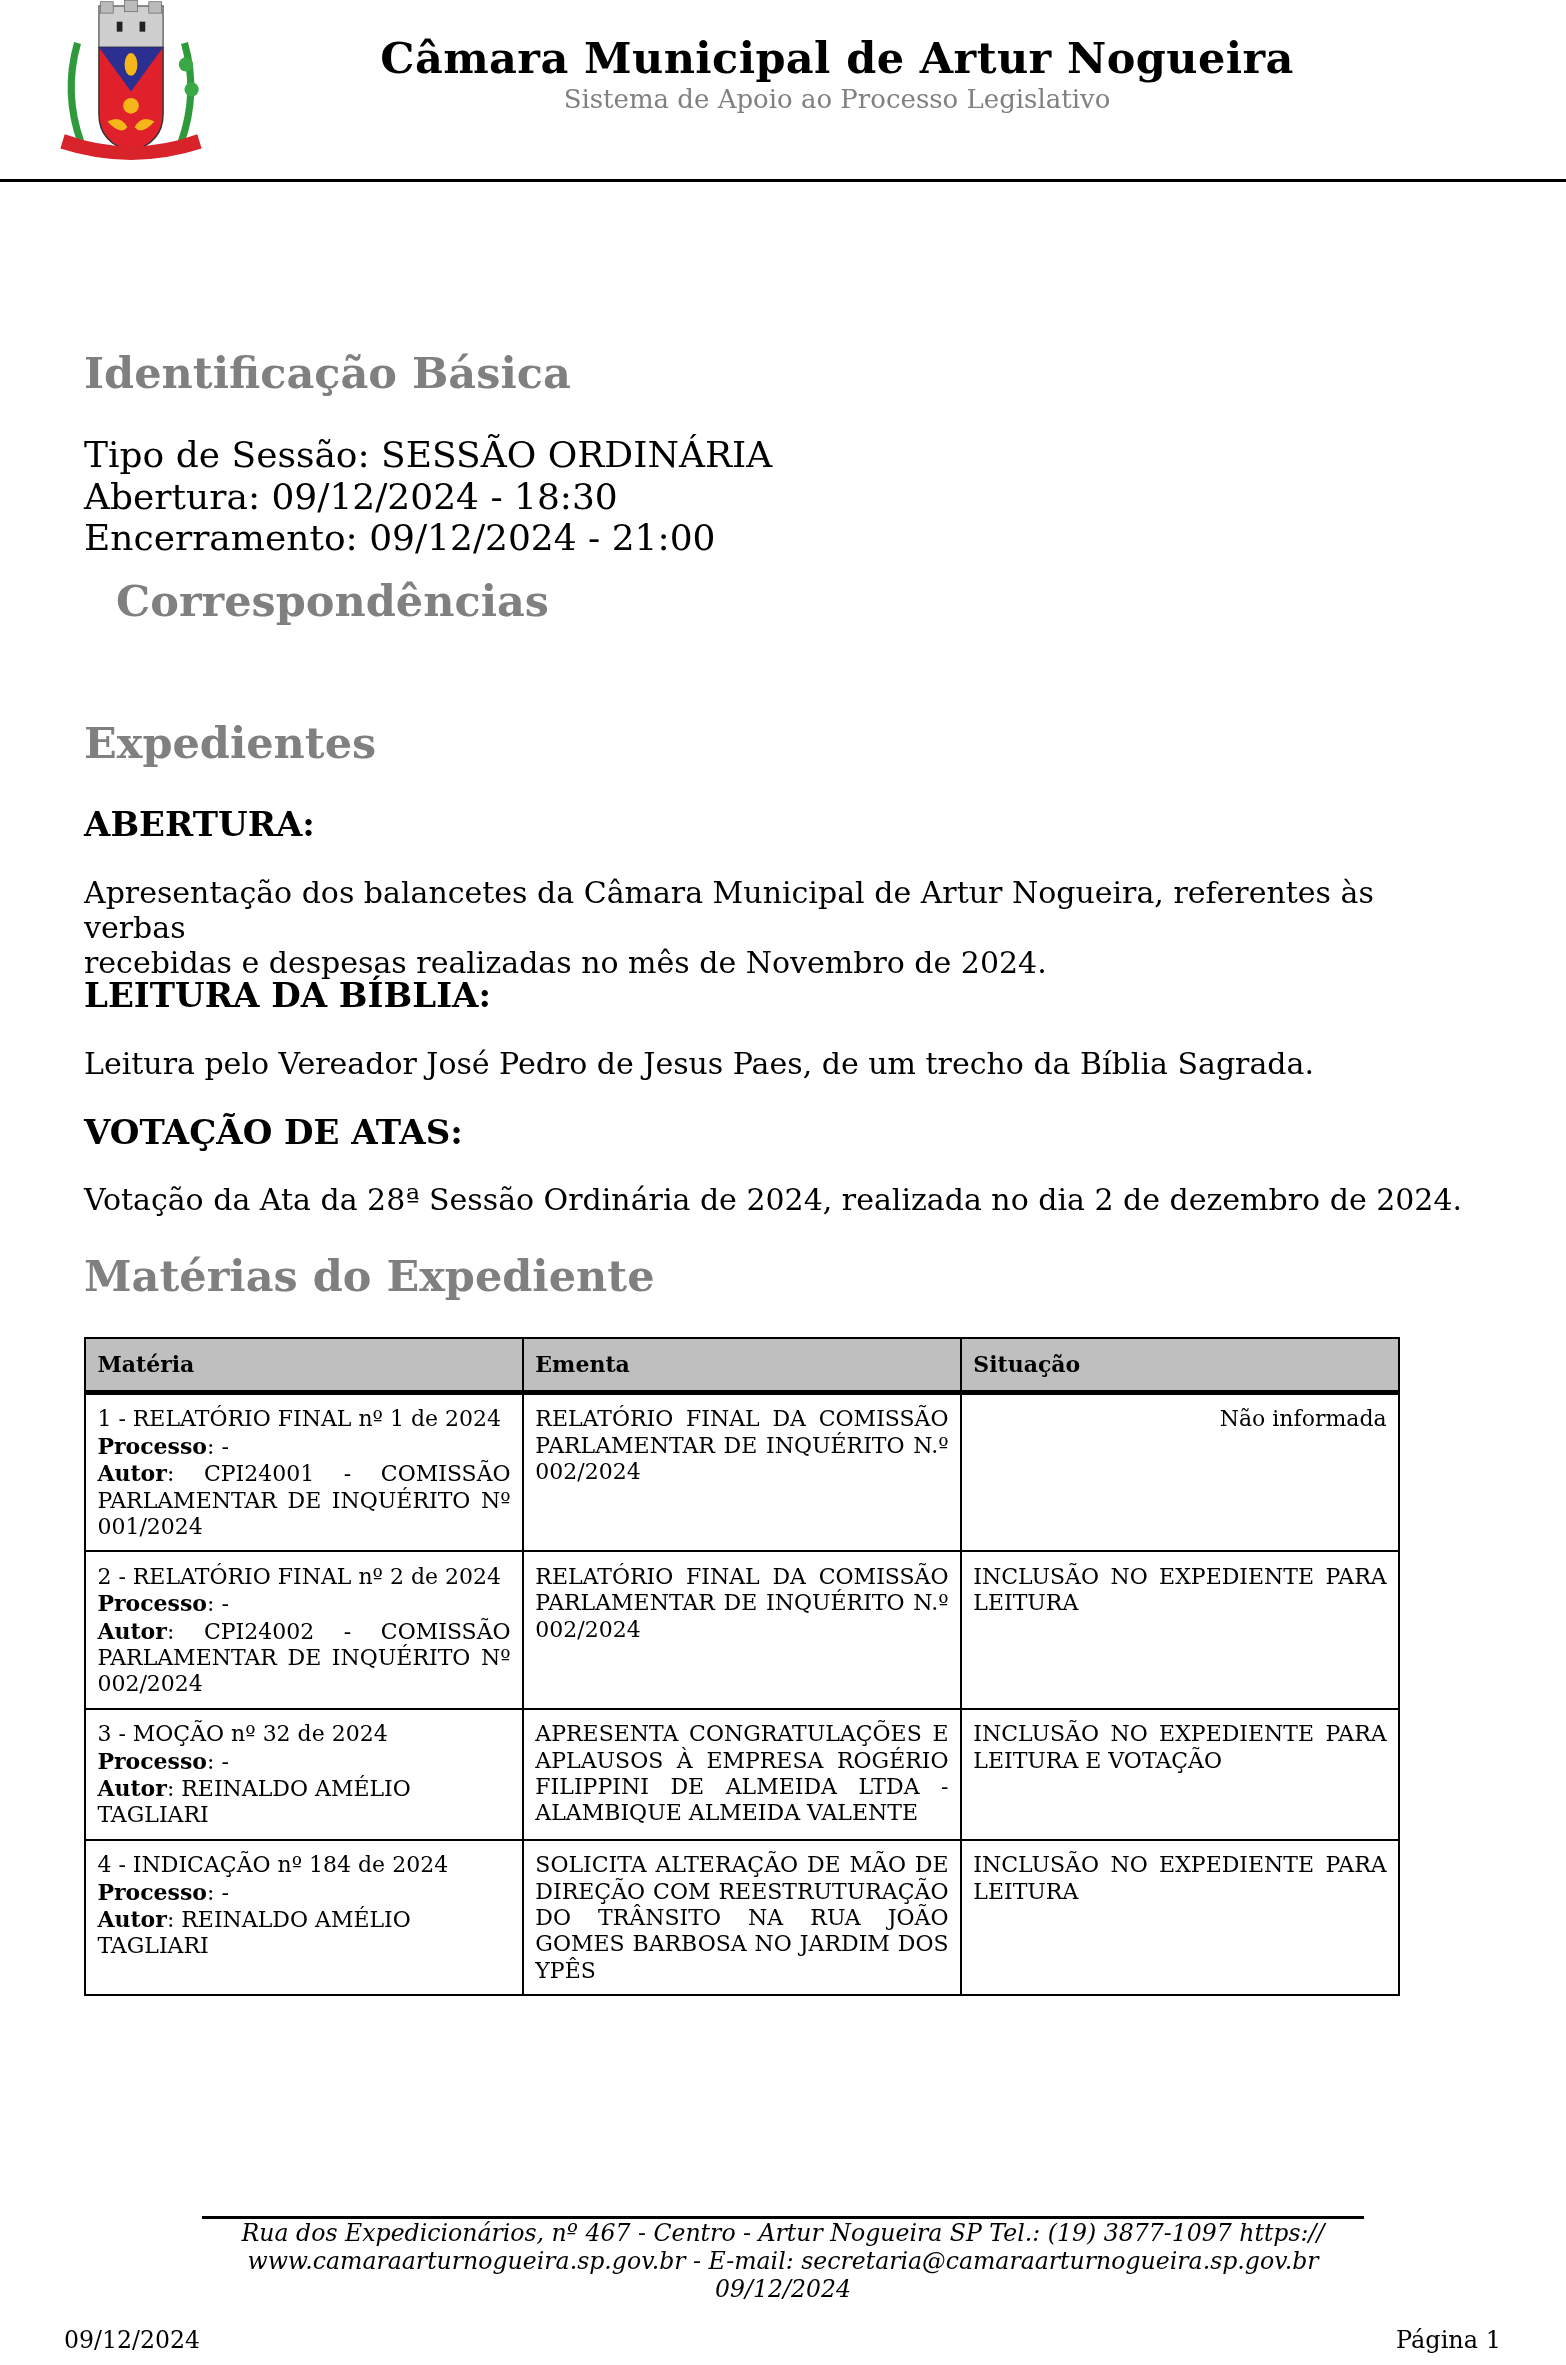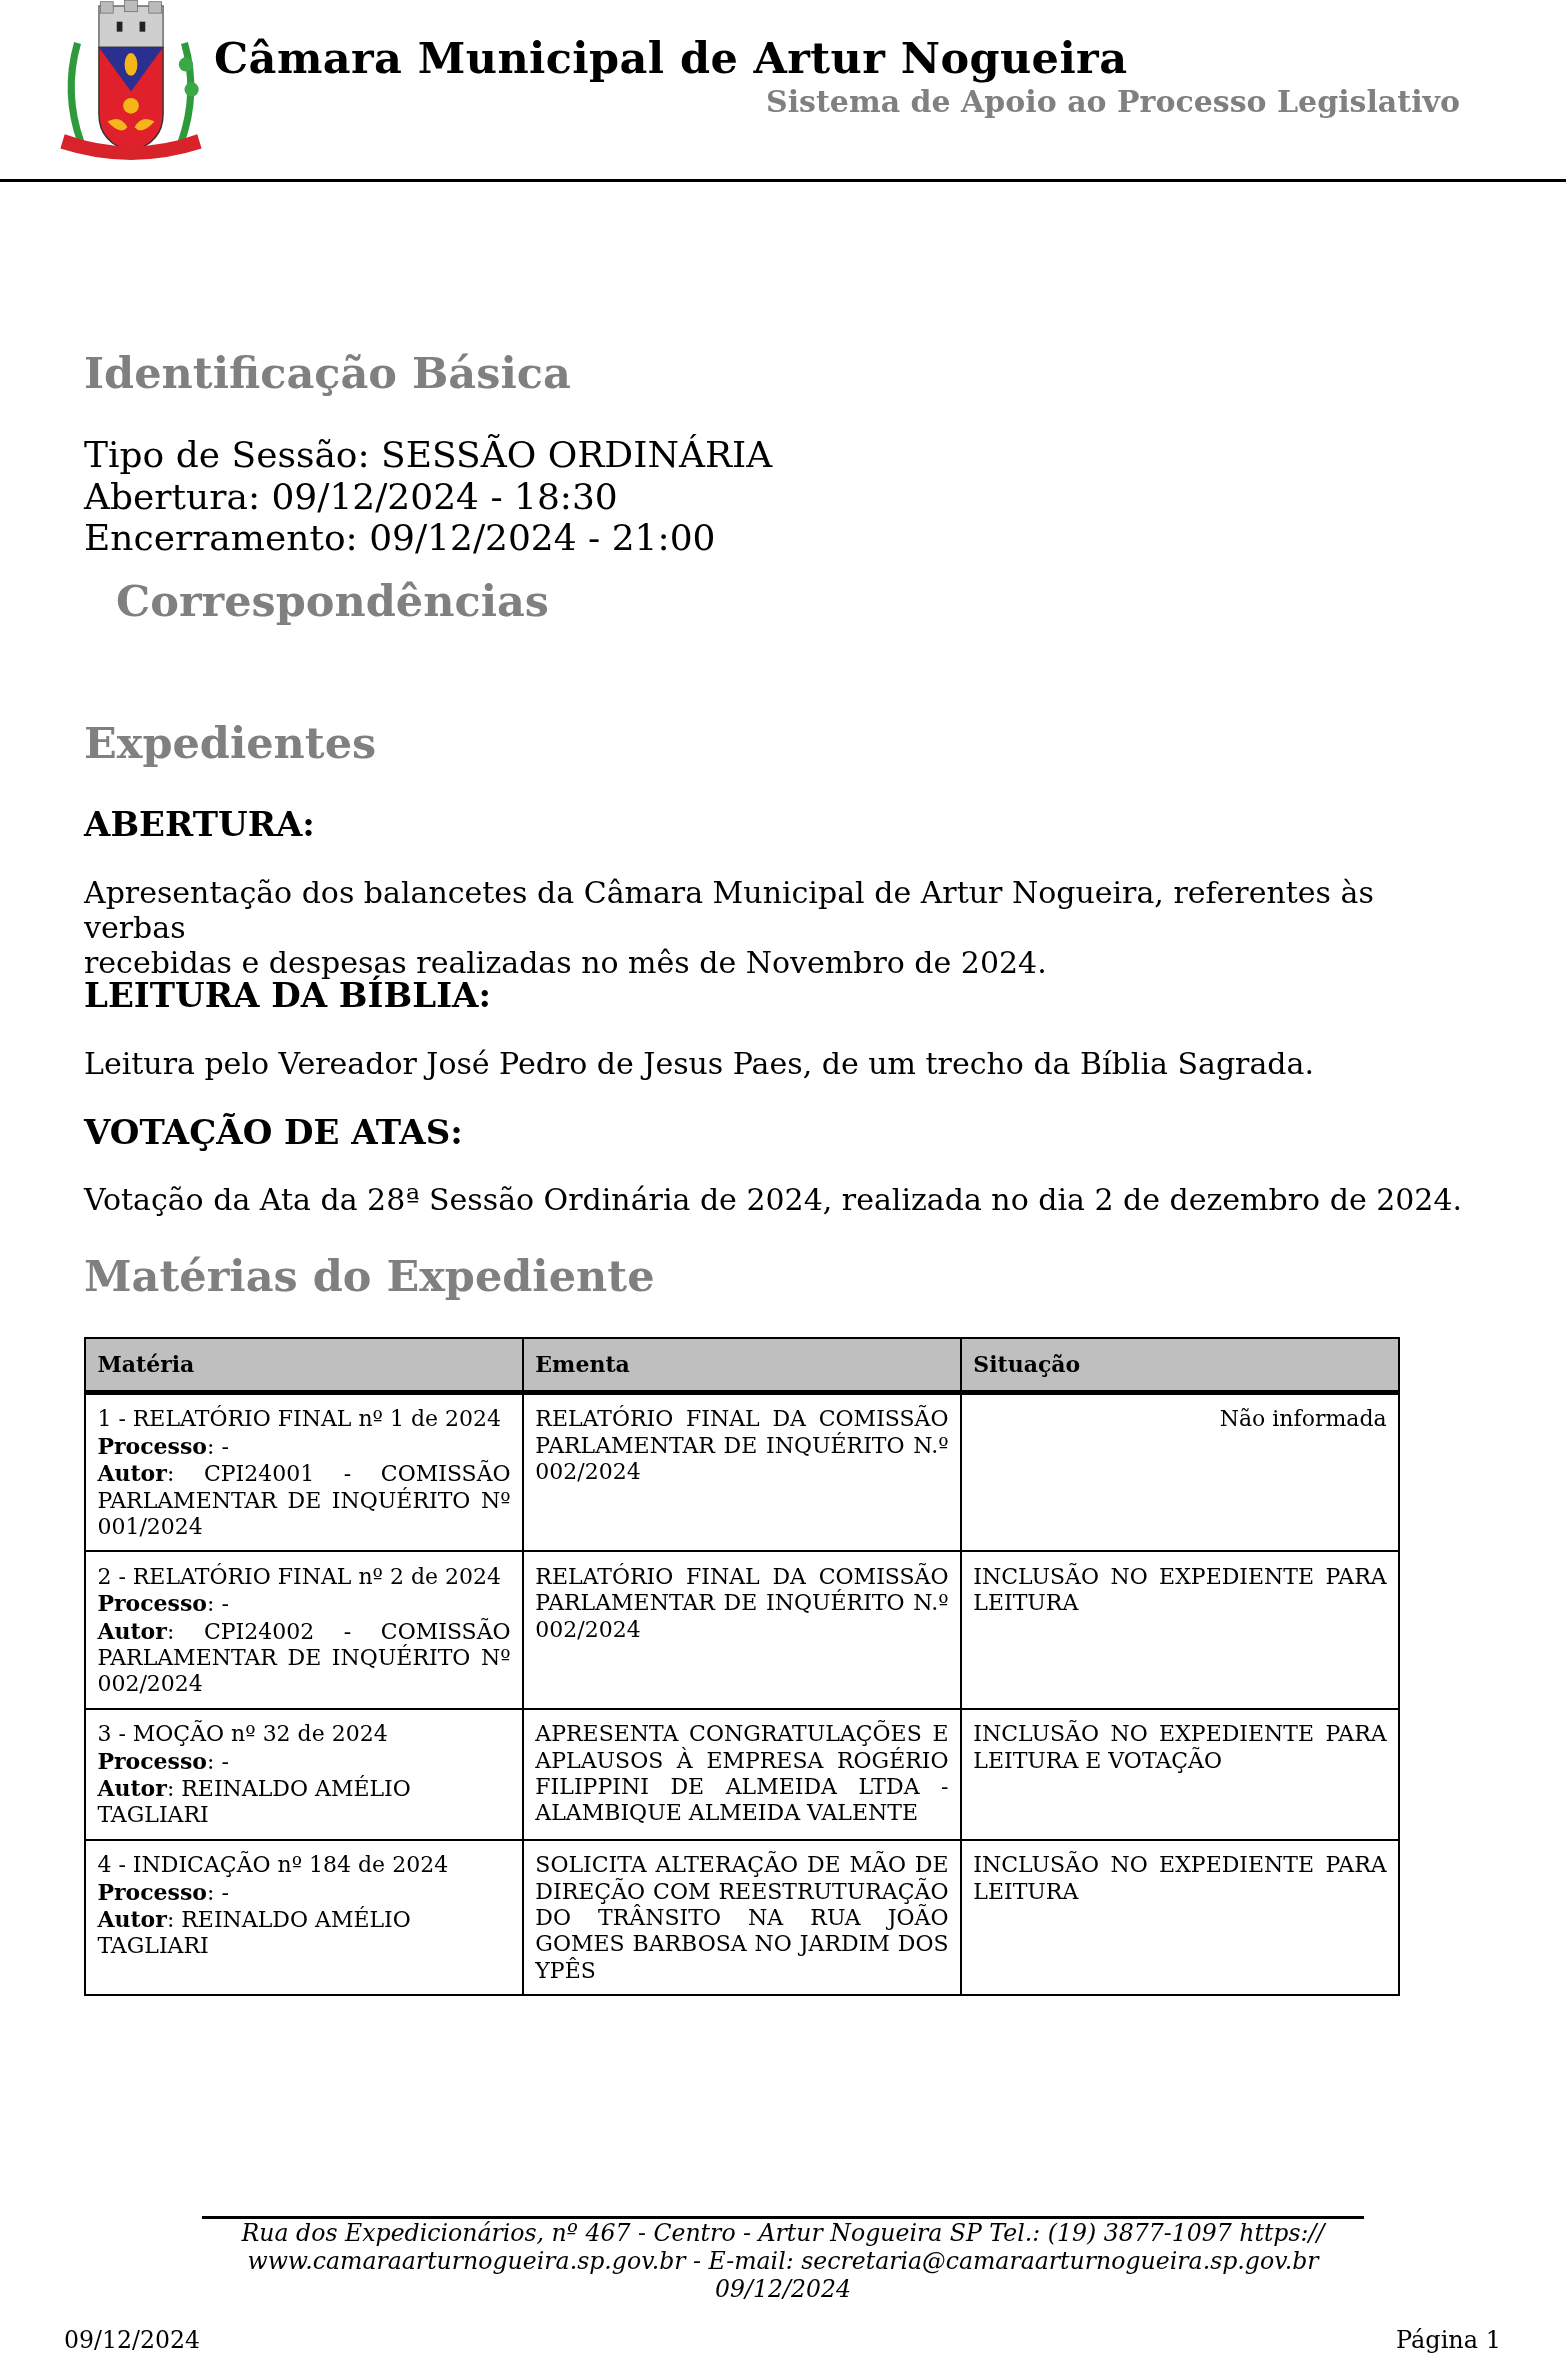--- a/index.html
+++ b/index.html
@@ -4,26 +4,26 @@
 <style>
   html, body { margin: 0; padding: 0; background: #ffffff; }
   body {
     width: 1567px; height: 2366px; position: relative; overflow: hidden;
     font-family: "DejaVu Serif", serif; color: #000;
   }
   .abs { position: absolute; }
   
   #crest { left: 49px; top: 0px; width: 164px; height: 166px; }
   #org-title {
-    left: 214px; width: 1246px; top: 33px; text-align: left;
+    left: 214px; width: 1246px; top: 33px; text-align: center;
     font-size: 43px; font-weight: bold; letter-spacing: 0.4px;
   }
   #org-subtitle {
-    left: 214px; width: 1246px; top: 84px; text-align: right;
-    font-size: 30px; font-weight: bold; color: #808080;
+    left: 214px; width: 1246px; top: 84px; text-align: center;
+    font-size: 26px; font-weight: normal; color: #808080;
   }
   #header-rule { left: 0; width: 1567px; top: 179px; height: 2.9px; background: #000; }
   #doc-title {
     left: 71px; width: 1424px; top: 190px; text-align: center;
     font-size: 33px; font-weight: bold; line-height: 39px;
   }
   .section-h {
     left: 84px; font-size: 43px; font-weight: bold; color: #808080;
   }
   .info-line { left: 84px; font-size: 36px; line-height: 41px; }

